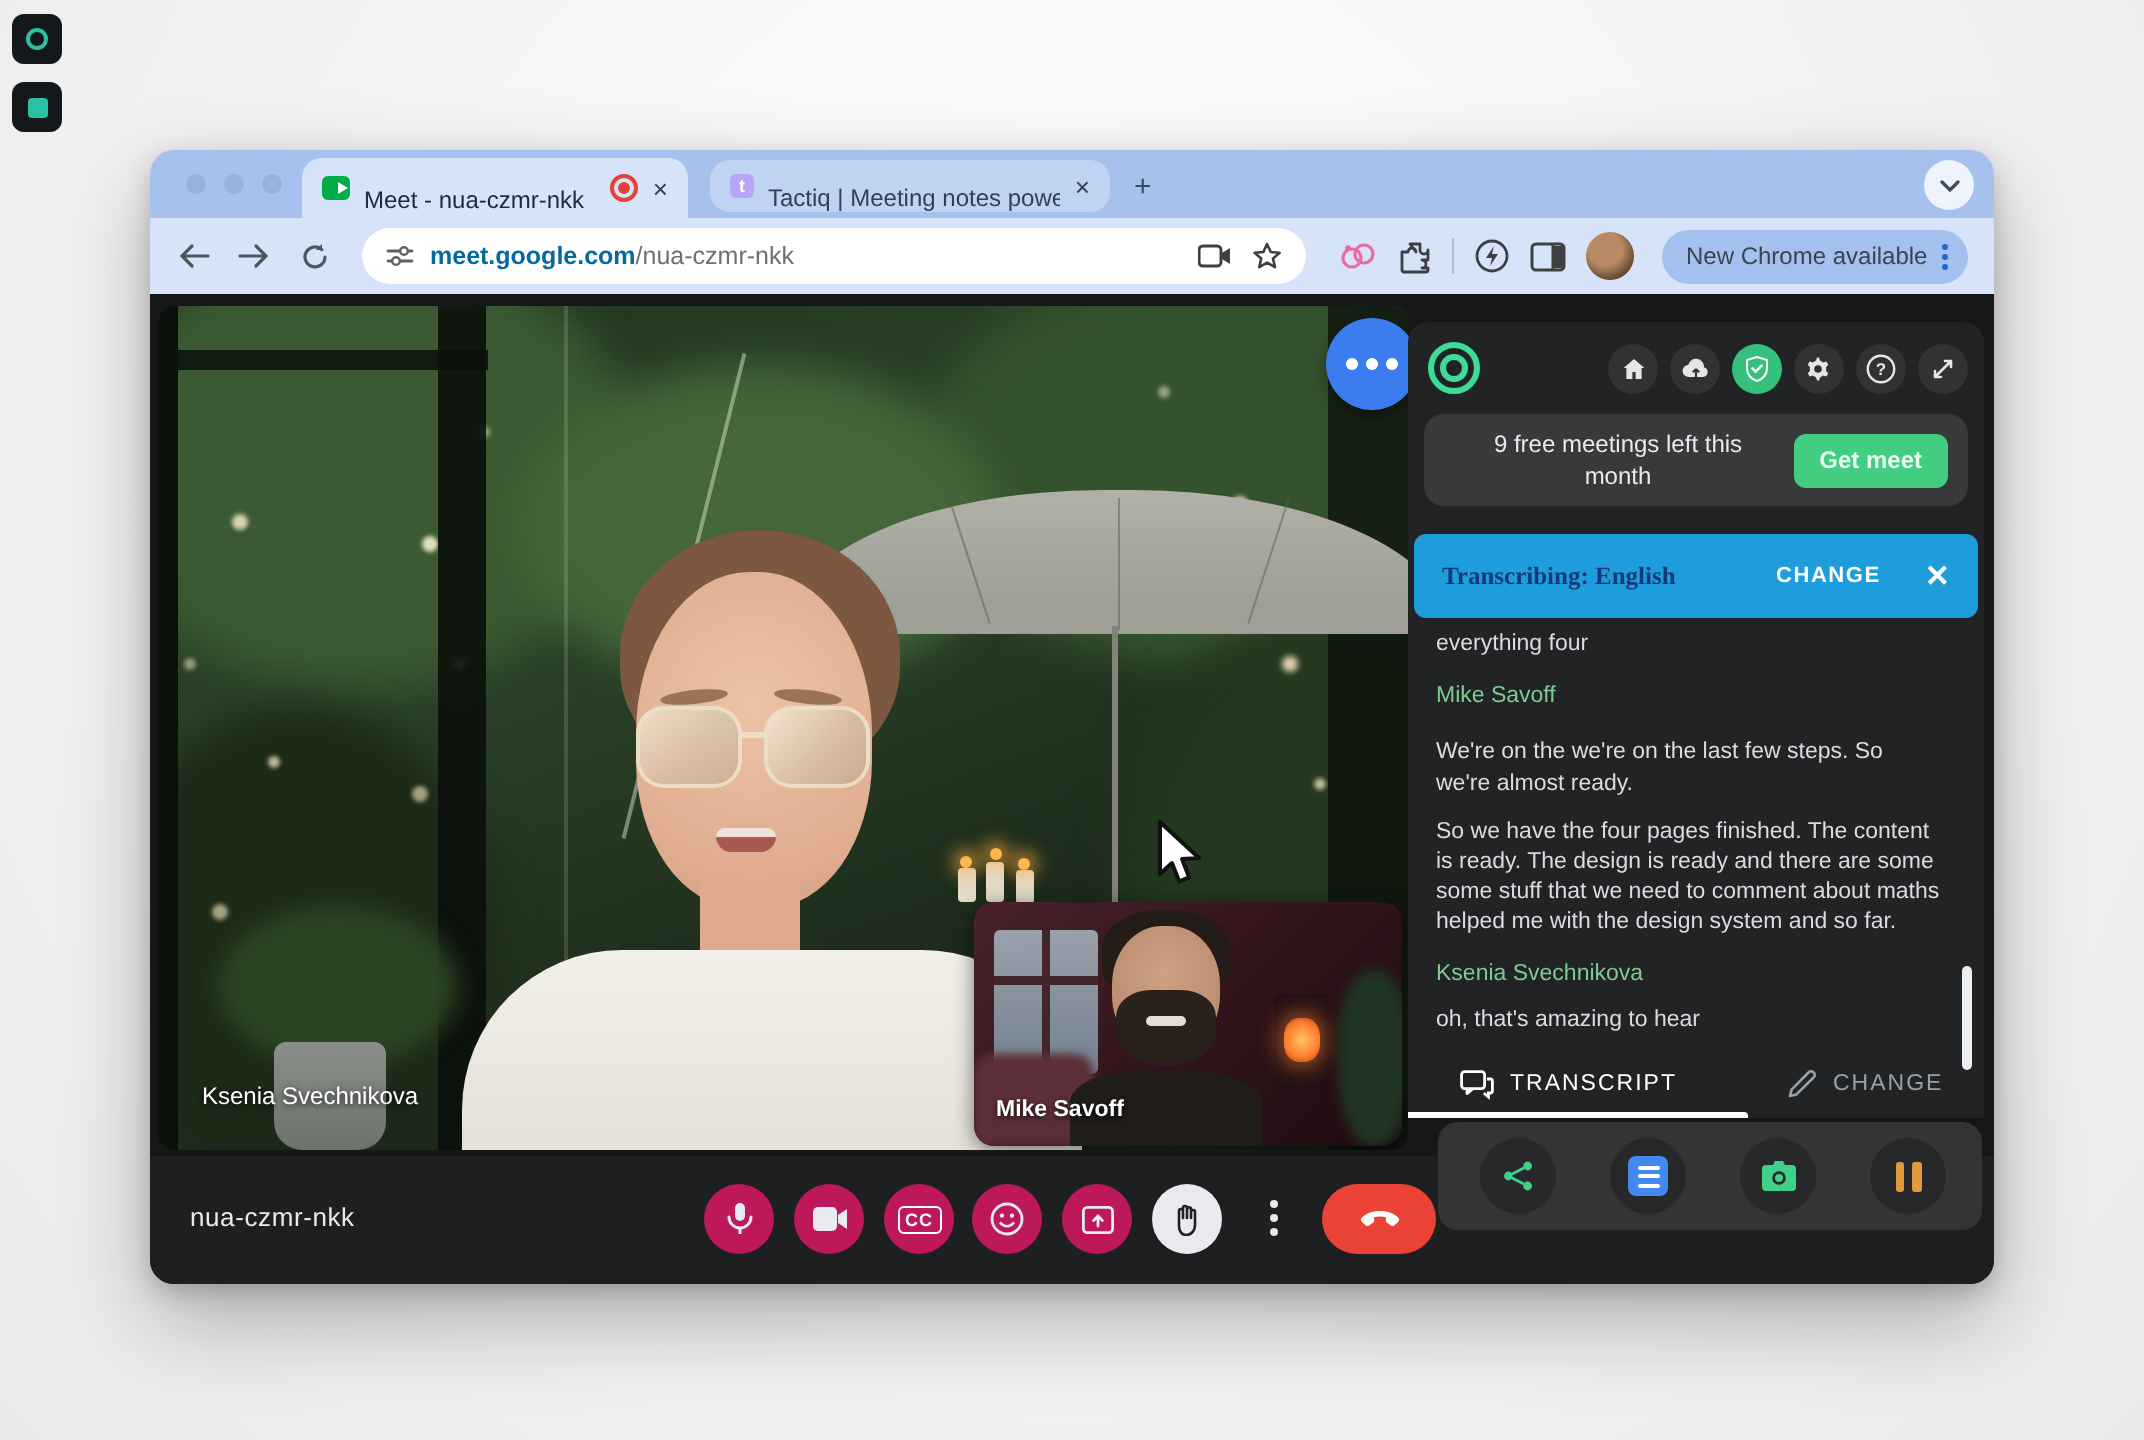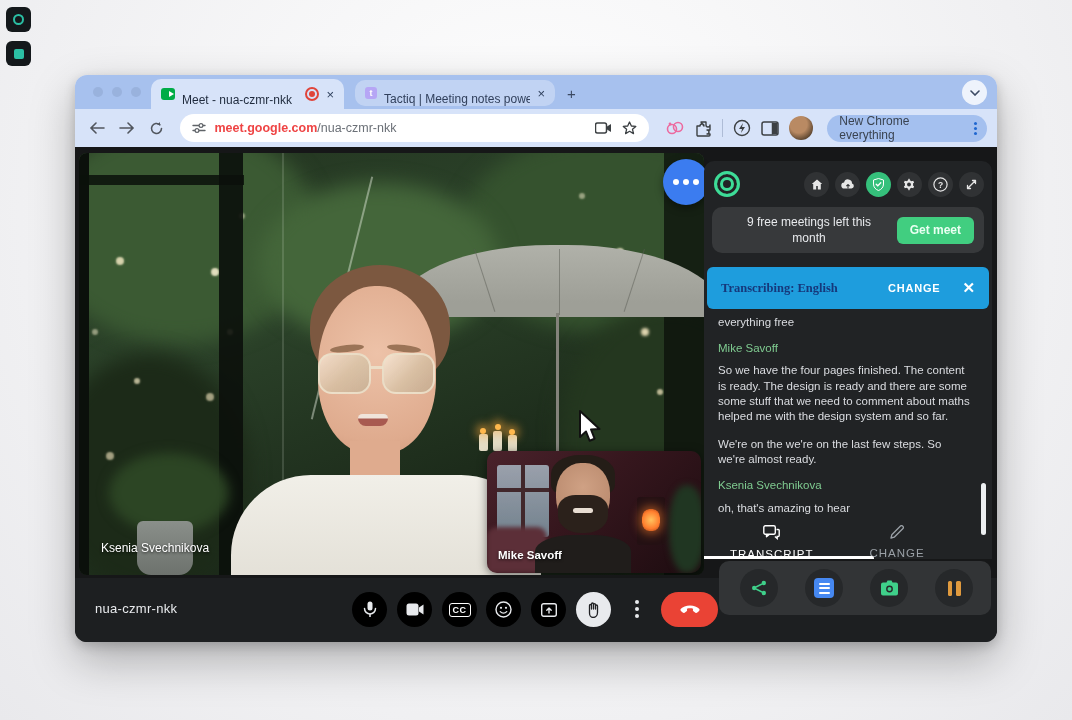--- a/index.html
+++ b/index.html
@@ -31,21 +31,21 @@
   .rec-badge { width:14px; height:14px; border:2px solid #e0443a; border-radius:50%; display:flex; align-items:center; justify-content:center; flex:none; }
   .rec-badge i { width:6px; height:6px; background:#e0443a; border-radius:50%; }
   .tab-close { font-size:13px; color:#30415e; line-height:1; }
   .newtab-btn { position:absolute; left:492px; top:10px; font-size:15px; color:#3c4a63; }
   .strip-chevron { position:absolute; right:10px; top:5px; width:25px; height:25px; background:#eef3fc; border-radius:50%; display:flex; align-items:center; justify-content:center; }
 
   
   .toolbar { position:relative; height:38px; background:#d7e3f9; display:flex; align-items:center; padding:0 10px; gap:6px; }
   .navbtn { width:24px; height:24px; display:flex; align-items:center; justify-content:center; color:#51565e; font-size:15px; }
   .urlbar { position:relative; width:472px; height:28px; background:#fff; border-radius:14px; display:flex; align-items:center; gap:8px; padding:0 12px; margin-left:6px; }
-  .urlbar .host { font-size:12.5px; color:#ef4444; font-weight:bold; }
+  .urlbar .host { font-size:12.5px; color:#0369a1; font-weight:bold; }
   .urlbar .path { font-size:12.5px; color:#6b7077; margin-left:-8px; }
   .url-right { margin-left:auto; display:flex; align-items:center; gap:10px; }
   .ext-area { display:flex; align-items:center; gap:10px; margin-left:10px; }
   .vsep { width:1px; height:18px; background:#aebcd6; }
   .avatar { width:24px; height:24px; border-radius:50%; background:radial-gradient(circle at 40% 35%, #b98a63 0 40%, #5d4630 75%, #3c2d20 100%); }
   .update-pill { margin-left:8px; height:27px; background:#a4c0ef; border-radius:14px; display:flex; align-items:center; gap:7px; padding:0 10px 0 12px; font-size:12px; color:#3a4350; }
   .dots-v { width:3px; height:3px; border-radius:50%; background:#1f66cf; box-shadow:0 5px 0 #1f66cf, 0 -5px 0 #1f66cf; }
 
   
   .content { position:relative; height:495px; background:#161718; }
@@ -99,21 +99,21 @@
   
   .chat-bubble { position:absolute; left:588px; top:12px; width:46px; height:46px; border-radius:50% 50% 50% 50%; background:#3b7cf0; display:flex; align-items:center; justify-content:center; gap:4px; box-shadow:0 3px 8px rgba(0,0,0,.4); }
   .chat-bubble i { width:6px; height:6px; border-radius:50%; background:#fff; }
 
   
   .cursor { position:absolute; left:502px; top:262px; z-index:60; }
 
   
   .meetbar { position:absolute; left:0; right:0; bottom:0; height:64px; background:#1d1f21; }
   .roomcode { position:absolute; left:20px; top:23px; font-size:13px; color:#e8eaed; letter-spacing:.3px; }
-  .mbtn { position:absolute; top:14px; width:35px; height:35px; border-radius:50%; background:#000000; display:flex; align-items:center; justify-content:center; }
+  .mbtn { position:absolute; top:14px; width:35px; height:35px; border-radius:50%; background:#be185d; display:flex; align-items:center; justify-content:center; }
   .mbtn svg { display:block; }
   .cc-box { font-size:9px; font-weight:bold; color:#fff; border:1.5px solid #fff; border-radius:3px; padding:1px 3px; letter-spacing:.5px; }
   .more-dots { position:absolute; top:22px; left:552px; width:20px; display:flex; flex-direction:column; align-items:center; gap:3px; }
   .more-dots i { width:4px; height:4px; border-radius:50%; background:#e8eaed; }
   .endcall { position:absolute; left:586px; top:14px; width:57px; height:35px; border-radius:18px; background:#ea4335; display:flex; align-items:center; justify-content:center; }
 
   
   .panel { position:absolute; left:629px; top:14px; width:288px; height:398px; background:#212325; border-radius:10px 10px 0 0; }
   .tq-header { position:absolute; left:10px; top:8px; right:8px; height:30px; display:flex; align-items:center; }
   .tq-logo { width:26px; height:26px; border-radius:50%; border:3px solid #3ddc97; background:#212325; box-shadow:inset 0 0 0 3px #212325, inset 0 0 0 6px #3ddc97; }
@@ -125,21 +125,21 @@
   .getmore { margin-left:auto; height:27px; background:#41ce80; border-radius:6px; color:#eafff2; font-size:12px; font-weight:bold; display:flex; align-items:center; padding:0 13px; }
   .transcribe-bar { position:absolute; left:3px; top:106px; width:282px; height:42px; background:#1e9ddd; border-radius:6px; display:flex; align-items:center; padding:0 14px; }
   .transcribe-label { font-size:12.5px; font-weight:bold; color:#16387b;font-family:Liberation Serif, serif; }
   .change-btn { margin-left:auto; font-size:11px; font-weight:bold; letter-spacing:.8px; color:#fff; }
   .tq-close { margin-left:22px; color:#fff; font-size:15px; font-weight:bold; }
   .transcript { position:absolute; left:14px; top:154px; width:252px; font-size:11.5px; color:#dadce0; line-height:1.32; }
   .speaker { color:#7fcb90; margin:11px 0 7px; }
   .t-par { margin:0 0 9px; }
   .scrollbar { position:absolute; right:6px; top:322px; width:5px; height:52px; border-radius:3px; background:#eceff1; }
   .tq-tabs { position:absolute; left:0; right:0; bottom:0; height:34px; display:flex; align-items:center; }
-  .tq-tab { display:flex; align-items:center; gap:8px; font-size:11.5px; letter-spacing:1px;flex-direction:column; }
+  .tq-tab { display:flex; align-items:center; gap:8px; font-size:11.5px; letter-spacing:1px; }
   .tq-tab.active { color:#fff; margin-left:26px; }
   .tq-tab.idle { color:#9aa0a6; margin-left:56px; }
   .tab-underline { position:absolute; left:0; bottom:0; width:170px; height:3px; background:#fff; border-radius:0 2px 0 0; }
 
   
   .tq-toolbar { position:absolute; left:644px; top:414px; width:272px; height:54px; background:#323436; border-radius:10px; }
   .tq-tool { position:absolute; top:8px; width:38px; height:38px; border-radius:50%; background:#26282a; display:flex; align-items:center; justify-content:center; }
   .docs-icon { width:20px; height:20px; background:#4688f1; border-radius:4px; display:flex; flex-direction:column; gap:2.5px; align-items:center; justify-content:center; }
   .docs-icon i { width:11px; height:2px; background:#fff; border-radius:1px; }
   .pause-icon { display:flex; gap:4px; }
@@ -238,21 +238,21 @@
             <path d="M10 4L6 10h3l-1 4 4-6h-3z" fill="#3c4043"></path>
           </svg>
         <svg width="18" height="15" viewBox="0 0 18 15">
             <rect x="1" y="1" width="16" height="13" rx="2" fill="none" stroke="#3c4043" stroke-width="1.5"></rect>
             <line x1="11.5" y1="1.5" x2="11.5" y2="13.5" stroke="#3c4043" stroke-width="1.5"></line>
             <rect x="12" y="2" width="4.5" height="11" fill="#3c4043"></rect>
           </svg>
         <span class="avatar"></span>
       </div>
       <div class="update-pill">
-        <span>New Chrome everything</span>
+        <span>New Chrome available</span>
         <span class="dots-v"></span>
       </div>
     </div>
 
     <div class="content">
 
       <div class="video">
         <div class="blob" style="left:-40px; top:-30px; width:280px; height:220px; background:#3b5a33;"></div>
         <div class="blob" style="left:380px; top:-20px; width:300px; height:200px; background:#35522e;"></div>
         <div class="blob" style="left:480px; top:150px; width:220px; height:260px; background:#24371f;"></div>
@@ -405,24 +405,24 @@
         <div class="credit-card">
           <span class="credit-text">9 free meetings left this month</span>
           <span class="getmore">Get meet</span>
         </div>
         <div class="transcribe-bar">
           <span class="transcribe-label">Transcribing: English</span>
           <span class="change-btn">CHANGE</span>
           <span class="tq-close">✕</span>
         </div>
         <div class="transcript">
-          <div class="t-par">everything free</div>
+          <div class="t-par">everything four</div>
           <div class="speaker">Mike Savoff</div>
+          <div class="t-par" style="margin-top:13px;">We're on the we're on the last few steps. So we're almost ready.</div>
           <div class="t-par">So we have the four pages finished. The content is ready. The design is ready and there are some some stuff that we need to comment about maths helped me with the design system and so far.</div>
-          <div class="t-par" style="margin-top:13px;">We're on the we're on the last few steps. So we're almost ready.</div>
           <div class="speaker">Ksenia Svechnikova</div>
           <div class="t-par">oh, that's amazing to hear</div>
         </div>
         <div class="scrollbar"></div>
         <div class="tq-tabs">
           <span class="tq-tab active">
             <svg width="17" height="15" viewBox="0 0 17 15">
                 <rect x="0.8" y="0.8" width="11.5" height="8.5" rx="1.5" fill="none" stroke="#fff" stroke-width="1.4"></rect>
                 <path d="M3.5 9.3v2.5l3-2.5" fill="none" stroke="#fff" stroke-width="1.4" stroke-linejoin="round"></path>
                 <path d="M13.5 4.5h1.7a1 1 0 0 1 1 1v5a1 1 0 0 1-1 1h-1v2l-2.3-2" fill="none" stroke="#fff" stroke-width="1.4"></path>

